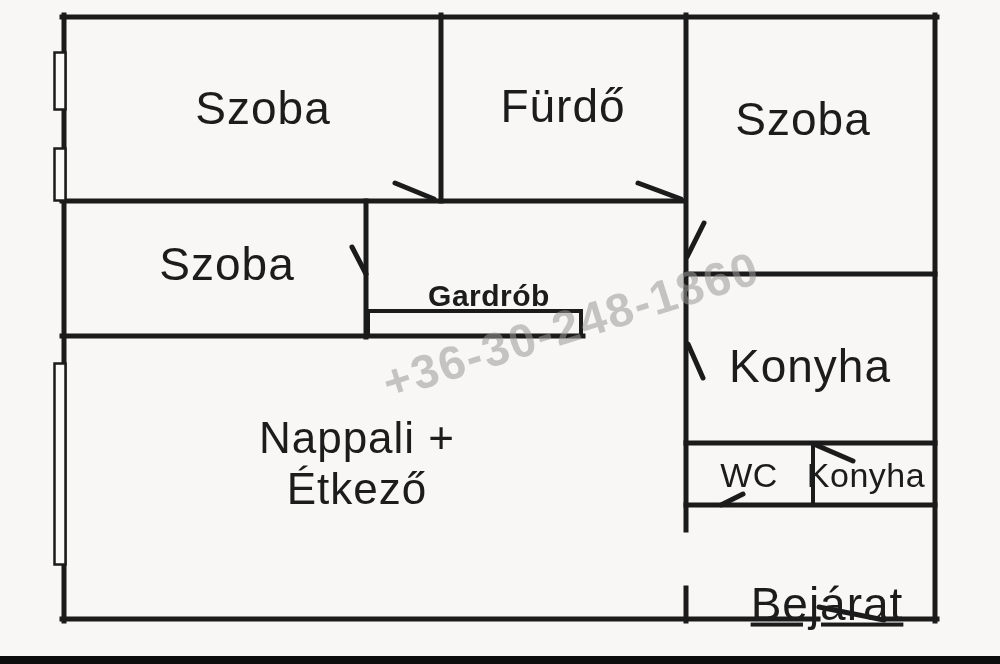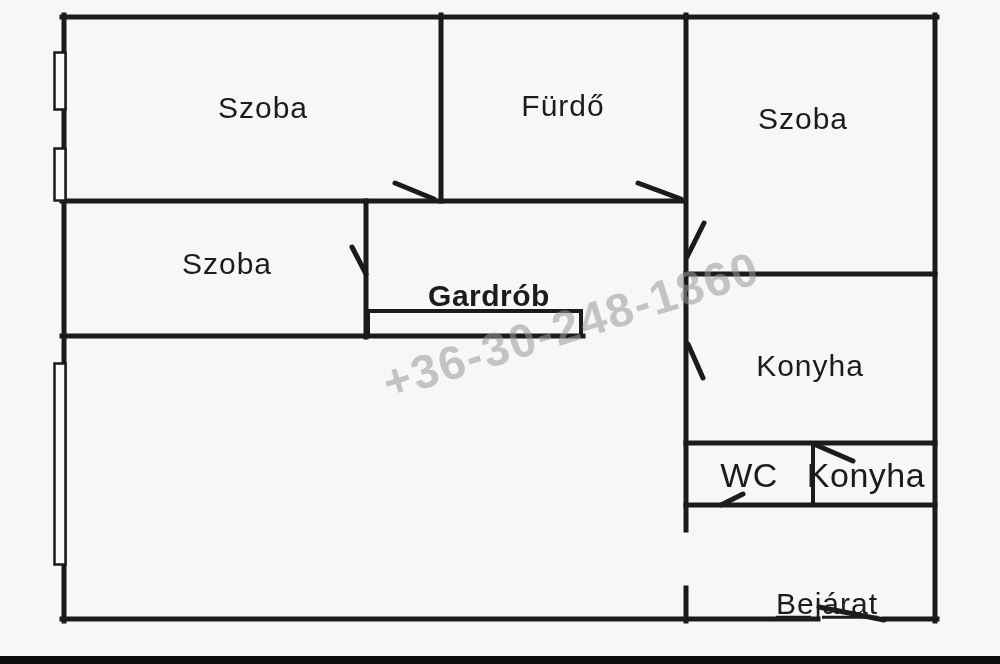--- a/index.html
+++ b/index.html
@@ -13,21 +13,21 @@
     background:var(--background,#f8f7f5);
   }
   svg.lines{position:absolute;left:0;top:0;}
   .wall{stroke:var(--wall,#1b1b1b);stroke-width:5;stroke-linecap:square;fill:none;}
   .thin{stroke-width:4;}
   .door{stroke:var(--wall,#1b1b1b);stroke-width:5;stroke-linecap:round;fill:none;}
   .window-rect{fill:var(--window_fill,#fbfaf8);stroke:var(--wall,#1b1b1b);stroke-width:2.5;}
   .photo-bar{fill:var(--photo_bar,#0d0d0d);}
   .room-label{
     position:absolute;transform:translate(-50%,-50%);
-    color:var(--label,#1c1c1c);font-size:30px;letter-spacing:1px;
+    color:var(--label,#1c1c1c);font-size:46px;letter-spacing:1px;
     white-space:nowrap;line-height:1.15;text-align:center;
   }
   .room-label.small{font-size:34px;letter-spacing:0.5px;}
   .room-label.tiny{font-size:30px;letter-spacing:0.5px;font-weight:bold;}
   .watermark{
     position:absolute;left:571px;top:325px;
     transform:translate(-50%,-50%) rotate(-17.5deg);
     font-size:47px;font-weight:bold;letter-spacing:2px;white-space:nowrap;
     color:var(--watermark,#9a9a9a);opacity:0.55;
   }
@@ -74,19 +74,23 @@
     <line class="door" x1="819" y1="607" x2="884" y2="620"></line>
 
     <rect class="photo-bar" x="0" y="656" width="1000" height="8"></rect>
   </svg>
 
   <div class="room-label" style="left:263px;top:108px;">Szoba</div>
   <div class="room-label" style="left:563px;top:106px;">Fürdő</div>
   <div class="room-label" style="left:803px;top:119px;">Szoba</div>
   <div class="room-label" style="left:227px;top:264px;">Szoba</div>
   <div class="room-label tiny" style="left:489px;top:296px;">Gardrób</div>
+  <div class="room-label" style="left:357px;top:464px;font-size:44px;">
+    <span>Nappali +</span><br>
+    <span>Étkező</span>
+  </div>
   <div class="room-label" style="left:810px;top:366px;">Konyha</div>
   <div class="room-label small" style="left:749px;top:476px;text-align:right;">WC</div>
   <div class="room-label small" style="left:866px;top:476px;">Konyha</div>
   <div class="room-label" style="left:827px;top:604px;text-decoration:underline;">Bejárat</div>
 
   <div class="watermark">+36-30-248-1860</div>
 </div>
 
 </body></html>

